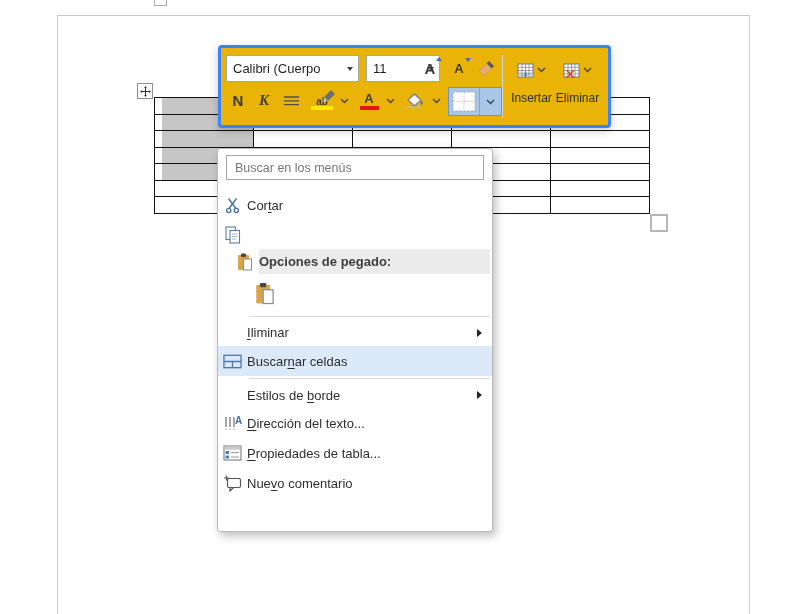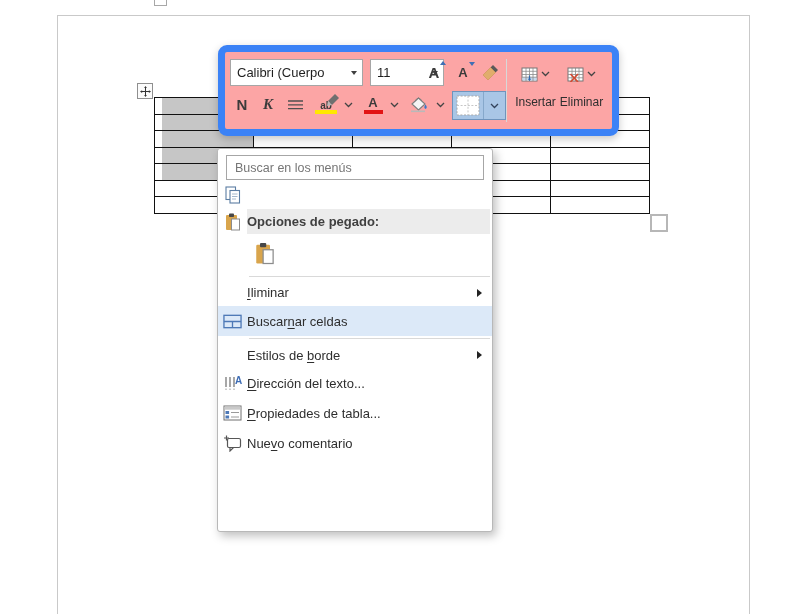--- a/index.html
+++ b/index.html
@@ -18,22 +18,22 @@
   .move-handle{left:137px;top:83px;width:14px;height:14px;border:1px solid #8f8f8f;background:#fbfbfb;
     display:flex;align-items:center;justify-content:center;z-index:2;}
   .doc-table{left:154px;top:97px;width:495px;height:116px;display:grid;
     grid-template-columns:repeat(5,1fr);grid-template-rows:repeat(7,1fr);
     border-top:1px solid #111;border-left:1px solid #111;z-index:1;}
   .tcell{border-right:1px solid #111;border-bottom:1px solid #111;background:#fff;}
   .tcell.selected{background:linear-gradient(to right,#fff 7px,var(--selection-gray) 7px);}
   .resize-handle{left:650px;top:214px;width:14px;height:14px;border:2px solid #b7b7b7;background:#fff;z-index:1;}
 
   
-  .toolbar{left:218px;top:45px;width:387px;height:77px;background:#fca5a5;border:7px solid #3b82f6;
-    border-radius:9px;box-shadow:0 3px 8px rgba(0,0,0,.22);z-index:5;}
+  .toolbar{left:218px;top:45px;width:387px;height:77px;background:#eab308;border:3px solid #3b82f6;
+    border-radius:4px;box-shadow:0 3px 8px rgba(0,0,0,.22);z-index:5;}
   .combo{position:absolute;height:25px;border:1px solid #a6a6a6;background:#fff;display:flex;
     align-items:center;justify-content:space-between;padding:0 5px 0 6px;font-size:13px;color:#1f1f1f;}
   .dd{width:0;height:0;border-left:3.5px solid transparent;border-right:3.5px solid transparent;
     border-top:4.5px solid #3f3f3f;margin-left:4px;}
   .tb-btn{position:absolute;height:27px;display:flex;align-items:center;justify-content:center;cursor:default;}
   .afont{font-size:15px;font-weight:600;color:#3b3b3b;position:relative;line-height:1;}
   .caret-up{position:absolute;top:-4px;right:-7px;width:0;height:0;
     border-left:3.5px solid transparent;border-right:3.5px solid transparent;border-bottom:4.5px solid #3f6fb5;}
   .caret-down{position:absolute;top:-4px;right:-7px;width:0;height:0;
     border-left:3.5px solid transparent;border-right:3.5px solid transparent;border-top:4.5px solid #3f6fb5;}
@@ -57,21 +57,21 @@
   .search-box{margin:6px 8px 0 8px;height:23px;border:1px solid #a6a6a6;background:#fff;
     display:flex;align-items:center;padding-left:8px;font-size:12.5px;color:#767676;}
   .mi{position:relative;display:flex;align-items:center;font-size:13px;color:#2e2e2e;}
   .mi .gut{width:29px;display:flex;align-items:center;justify-content:center;flex:none;}
   .mi .lbl{flex:1;position:relative;}
   .mi .arr{margin-right:10px;width:0;height:0;border-left:5px solid #222;
     border-top:4px solid transparent;border-bottom:4px solid transparent;flex:none;}
   .acc{text-decoration:underline;text-underline-offset:2px;}
   .mi-h29{height:29px;} .mi-h27{height:27px;} .mi-h28{height:28px;align-items:center;} .mi-h30{height:30px;}
   .mi-first{margin-top:11px;}
-  .mi-paste-opt{height:25px;}
+  .mi-paste-opt{height:25px;margin-left:12px;}
   .paste-opt-bg{position:absolute;left:29px;right:2px;top:0;bottom:0;background:var(--paste-gray);}
   .mi-paste-opt .lbl{font-weight:bold;color:#404040;z-index:1;}
   .mi-paste-opt .gut{z-index:1;}
   .paste-strip{height:40px;position:relative;}
   .paste-btn{position:absolute;left:31px;top:3px;width:32px;height:33px;
     display:flex;align-items:center;justify-content:center;}
   .msep{height:1px;background:#d9d9d9;margin:2px 2px 2px 31px;}
   .mi-combinar{background:var(--highlight-blue);}
 </style>
 </head>
@@ -259,20 +259,30 @@
     <span class="tall-label">Eliminar</span>
   </div>
 </div>
 
 <div class="abs menu">
 
   <div class="search-box">
     <span>Buscar en los menús</span>
   </div>
 
+  <div class="mi mi-h29 mi-first">
+    <span class="gut">
+      <svg width="17" height="17" viewBox="0 0 17 17">
+        <path d="M4.5 1.5 L12 11.5 M12.5 1.5 L5 11.5" stroke="#4a719f" stroke-width="1.4" fill="none"></path>
+        <circle cx="4.7" cy="13.5" r="2.1" fill="none" stroke="#4a719f" stroke-width="1.4"></circle>
+        <circle cx="12.3" cy="13.5" r="2.1" fill="none" stroke="#4a719f" stroke-width="1.4"></circle>
+      </svg>
+    </span>
+    <span class="lbl"><span>Cor</span><span class="acc">t</span><span>ar</span></span>
+  </div>
 
   <div class="mi mi-h29">
     <span class="gut">
       <svg width="16" height="18" viewBox="0 0 16 18">
         <rect x="1" y="1" width="9.5" height="12.5" fill="#fff" stroke="#5b7da3" stroke-width="1.1"></rect>
         <rect x="5" y="4.5" width="9.5" height="12.5" fill="#fff" stroke="#5b7da3" stroke-width="1.1"></rect>
         <path d="M7 8 H12.5 M7 10.5 H12.5 M7 13 H11" stroke="#9ab0c6" stroke-width="0.9"></path>
       </svg>
     </span>
   </div>

